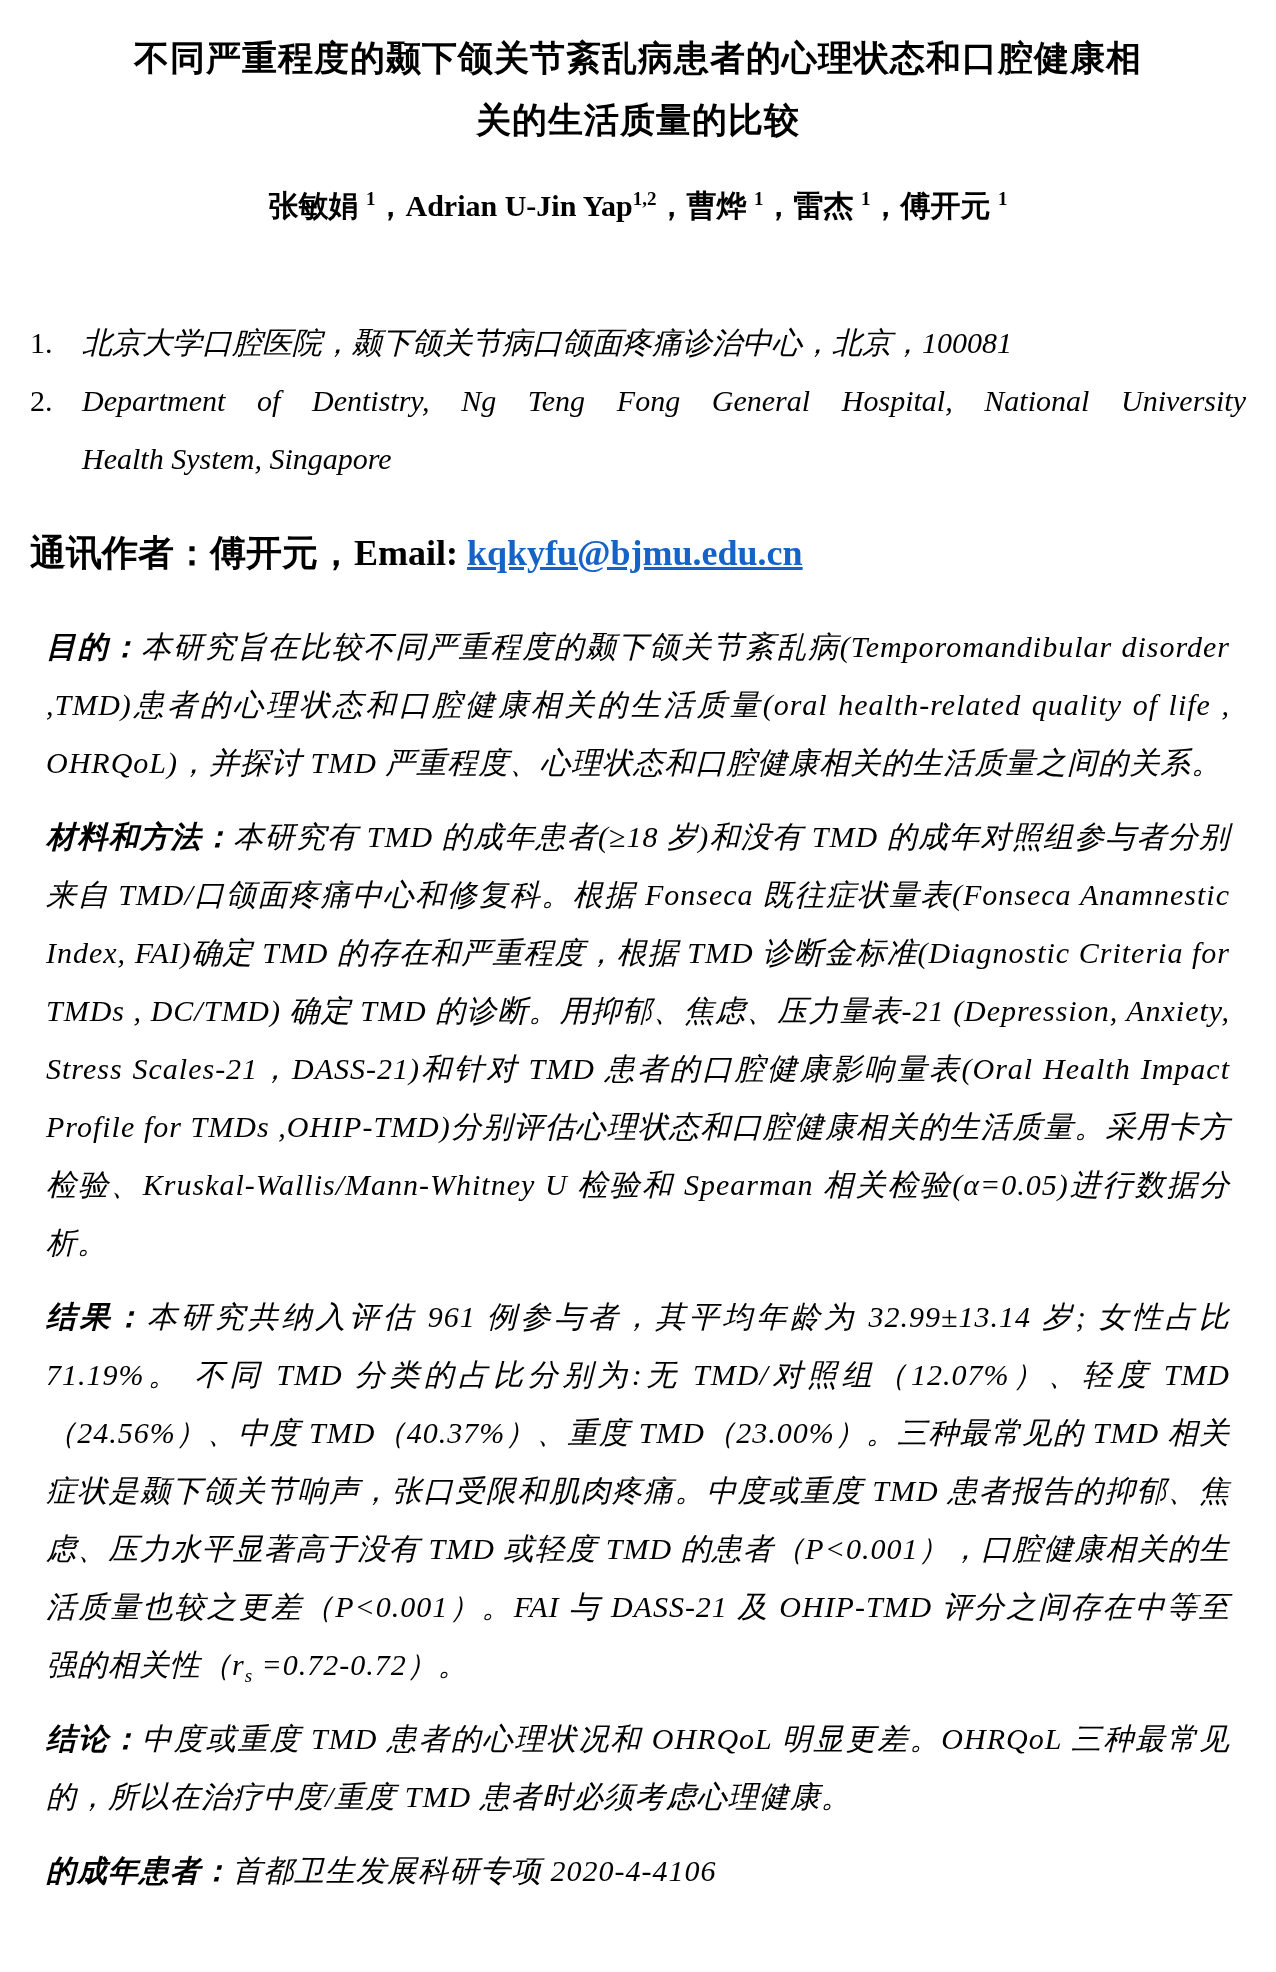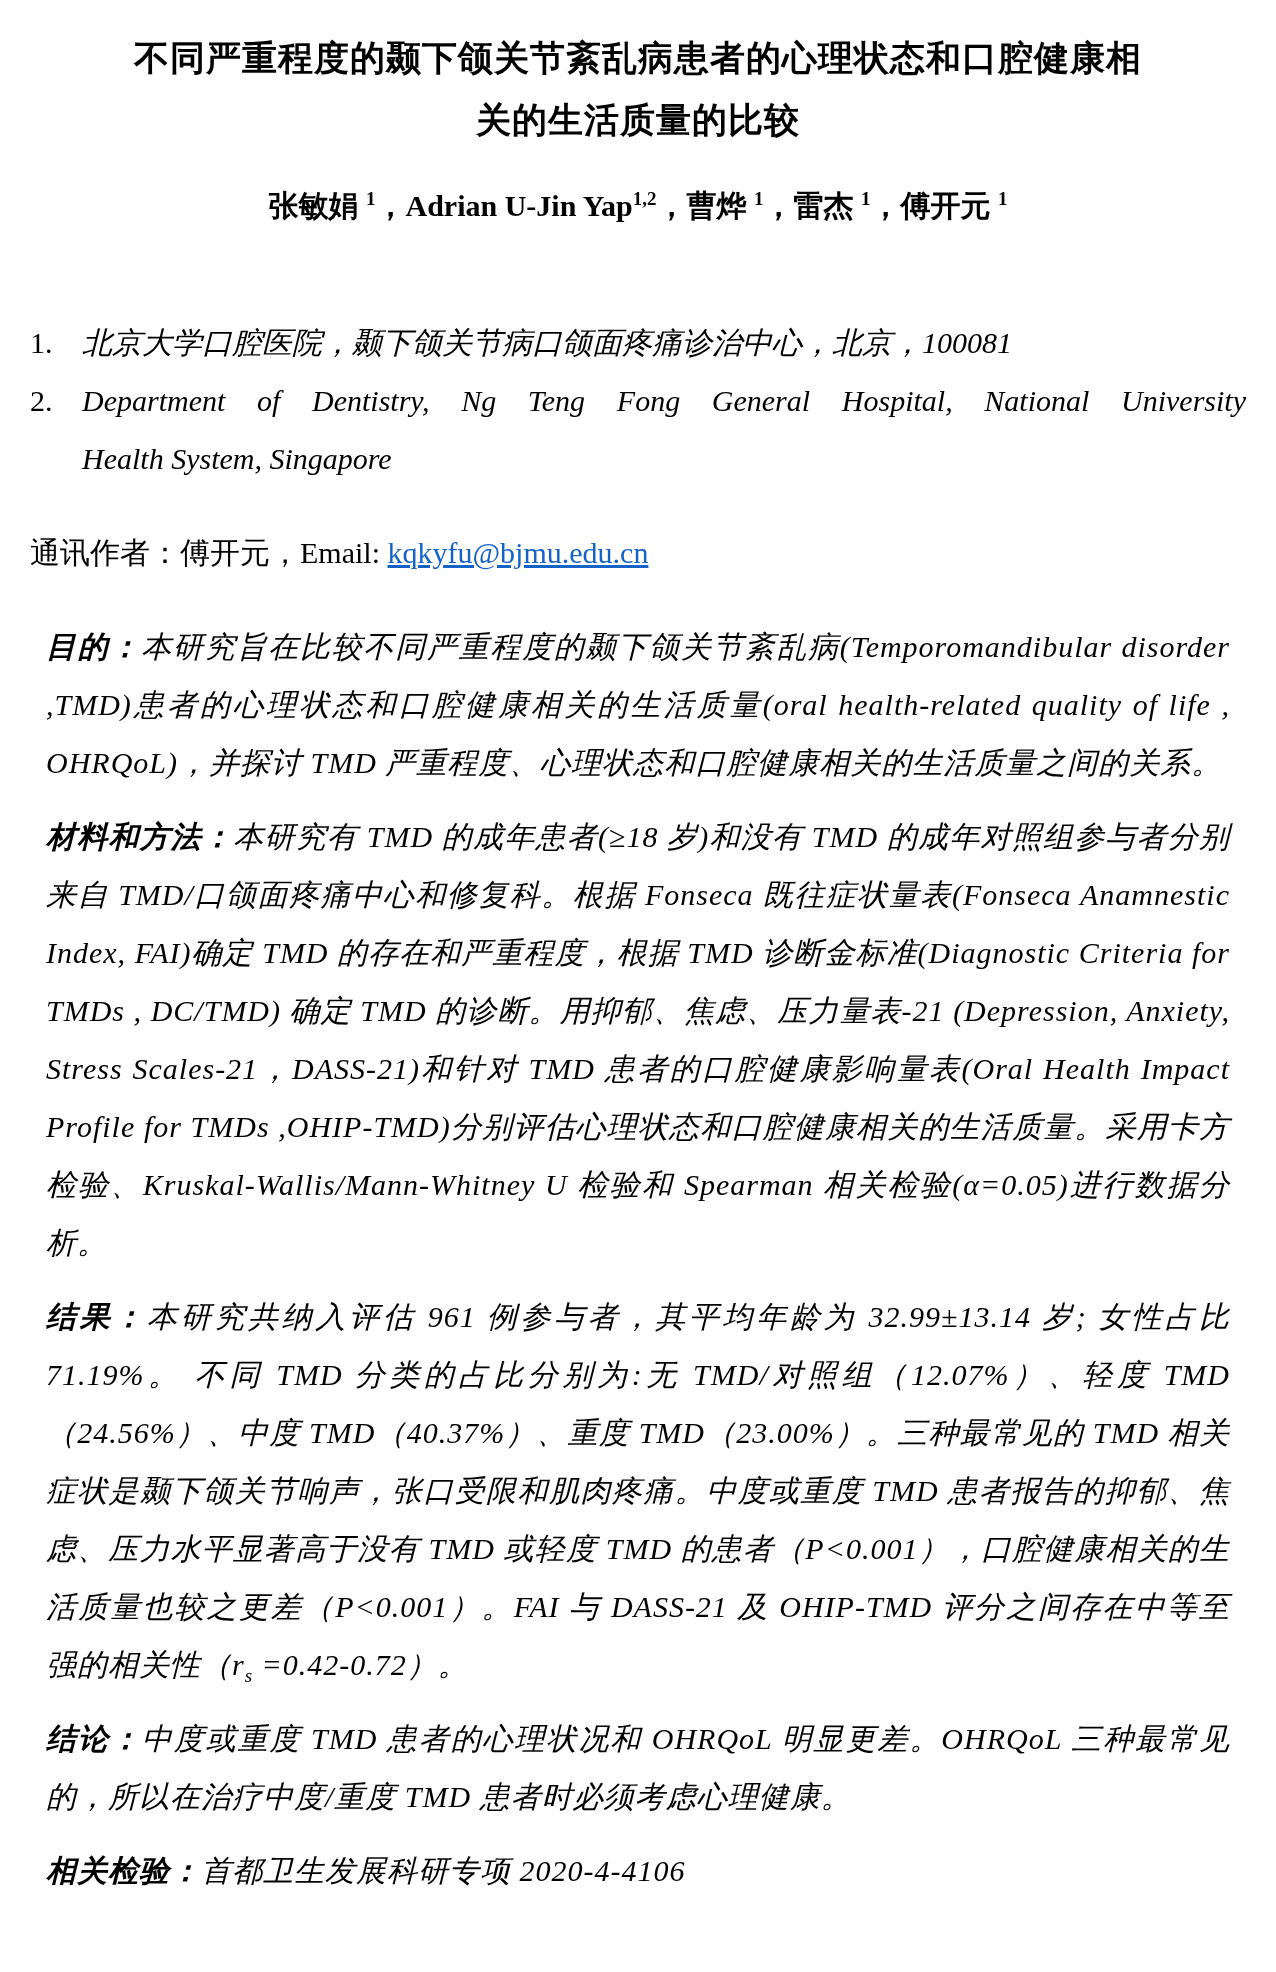--- a/index.html
+++ b/index.html
@@ -51,22 +51,23 @@
   .aff-text {
     flex: 1 1 auto;
     font-style: italic;
   }
   .stretch-line {
     text-align: justify;
     text-align-last: justify;
   }
   .correspondence {
     margin: 36px 0 0 0;
-    font-size: 30px;
+    font-size: 36px;
     line-height: 58px;
+    font-weight: bold;
   }
   .email {
     color: #1663C7;
     text-decoration: underline;
     text-decoration-color: #1663C7;
     cursor: pointer;
   }
   .abstract {
     margin-top: 36px;
   }
@@ -113,21 +114,21 @@
   </div>
 
   <p class="correspondence"><span>通讯作者：傅开元，Email: </span><a class="email" href="#">kqkyfu@bjmu.edu.cn</a></p>
 
   <div class="abstract">
 
     <p><span class="sec-label">目的：</span><span>本研究旨在比较不同严重程度的颞下颌关节紊乱病(Temporomandibular disorder ,TMD)患者的心理状态和口腔健康相关的生活质量(oral health-related quality of life , OHRQoL)，并探讨 TMD 严重程度、心理状态和口腔健康相关的生活质量之间的关系。</span></p>
 
     <p><span class="sec-label">材料和方法：</span><span>本研究有 TMD 的成年患者(≥18 岁)和没有 TMD 的成年对照组参与者分别来自 TMD/口颌面疼痛中心和修复科。根据 Fonseca 既往症状量表(Fonseca Anamnestic Index, FAI)确定 TMD 的存在和严重程度，根据 TMD 诊断金标准(Diagnostic Criteria for TMDs , DC/TMD) 确定 TMD 的诊断。用抑郁、焦虑、压力量表-21 (Depression, Anxiety, Stress Scales-21，DASS-21)和针对 TMD 患者的口腔健康影响量表(Oral Health Impact Profile for TMDs ,OHIP-TMD)分别评估心理状态和口腔健康相关的生活质量。采用卡方检验、Kruskal-Wallis/Mann-Whitney U 检验和 Spearman 相关检验(α=0.05)进行数据分析。</span></p>
 
-    <p><span class="sec-label">结果：</span><span>本研究共纳入评估 961 例参与者，其平均年龄为 32.99±13.14 岁; 女性占比 71.19%。 不同 TMD 分类的占比分别为:无 TMD/对照组（12.07%）、轻度 TMD（24.56%）、中度 TMD（40.37%）、重度 TMD（23.00%）。三种最常见的 TMD 相关症状是颞下颌关节响声，张口受限和肌肉疼痛。中度或重度 TMD 患者报告的抑郁、焦虑、压力水平显著高于没有 TMD 或轻度 TMD 的患者（P&lt;0.001），口腔健康相关的生活质量也较之更差（P&lt;0.001）。FAI 与 DASS-21 及 OHIP-TMD 评分之间存在中等至强的相关性（r</span><sub>s</sub><span> =0.42-0.72）。</span></p>
+    <p><span class="sec-label">结果：</span><span>本研究共纳入评估 961 例参与者，其平均年龄为 32.99±13.14 岁; 女性占比 71.19%。 不同 TMD 分类的占比分别为:无 TMD/对照组（12.07%）、轻度 TMD（24.56%）、中度 TMD（40.37%）、重度 TMD（23.00%）。三种最常见的 TMD 相关症状是颞下颌关节响声，张口受限和肌肉疼痛。中度或重度 TMD 患者报告的抑郁、焦虑、压力水平显著高于没有 TMD 或轻度 TMD 的患者（P&lt;0.001），口腔健康相关的生活质量也较之更差（P&lt;0.001）。FAI 与 DASS-21 及 OHIP-TMD 评分之间存在中等至强的相关性（r</span><sub>s</sub><span> =0.72-0.72）。</span></p>
 
     <p><span class="sec-label">结论：</span><span>中度或重度 TMD 患者的心理状况和 OHRQoL 明显更差。OHRQoL 三种最常见的，所以在治疗中度/重度 TMD 患者时必须考虑心理健康。</span></p>
 
-    <p><span class="sec-label">相关检验：</span><span>首都卫生发展科研专项 2020-4-4106</span></p>
+    <p><span class="sec-label">的成年患者：</span><span>首都卫生发展科研专项 2020-4-4106</span></p>
 
   </div>
 
 </div>
 
 </body></html>

